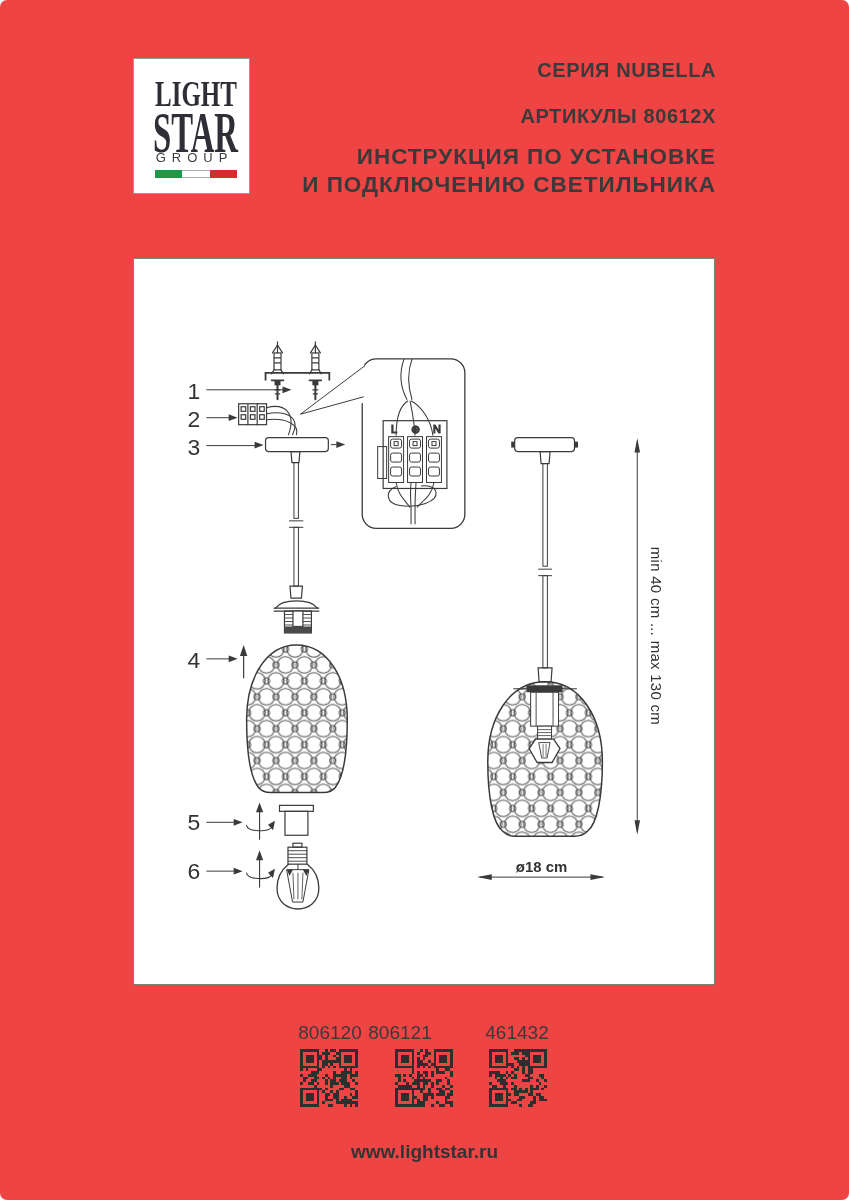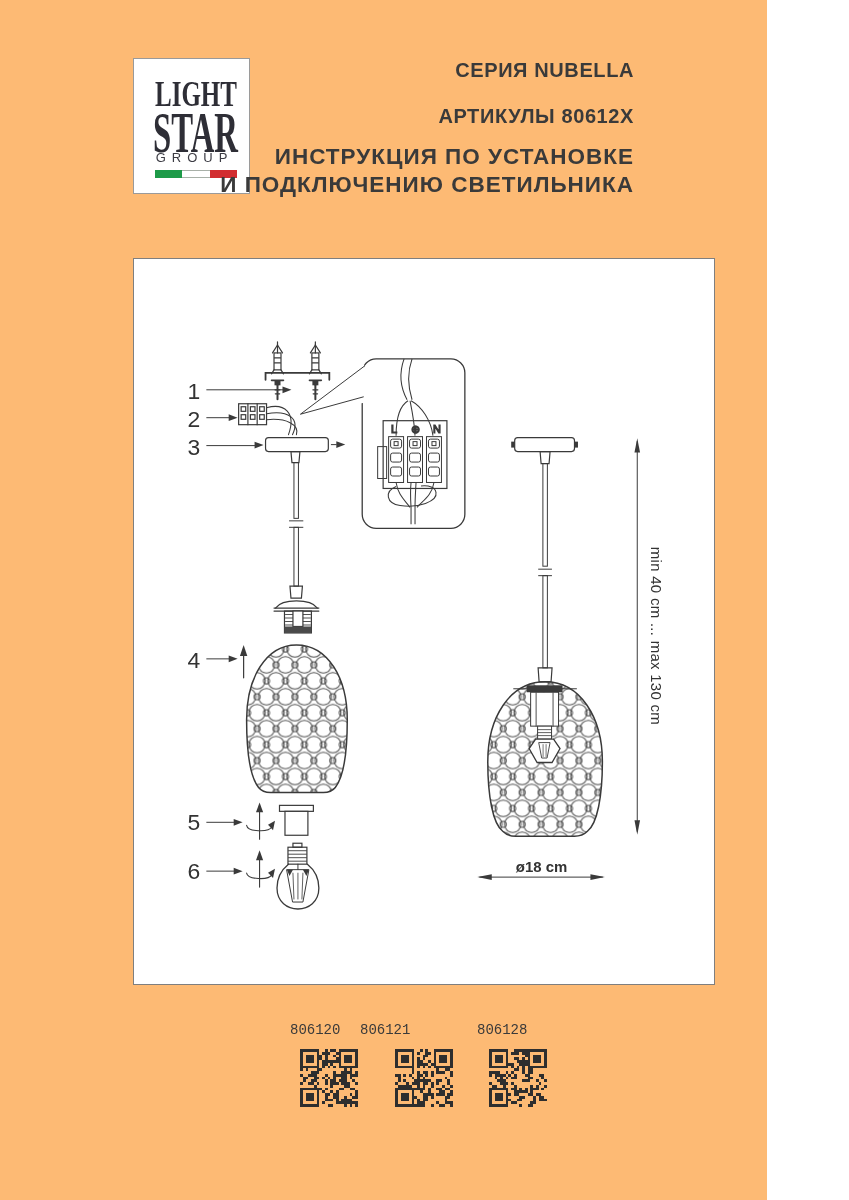--- a/index.html
+++ b/index.html
@@ -1,17 +1,17 @@
 <!DOCTYPE html>
 <html><head>
 <meta charset="utf-8">
 <style>
   html,body{margin:0;padding:0;background:#ffffff;}
-  .page{position:relative;width:767px;height:1200px;background:#fdba74;overflow:hidden;
-        font-family:"Liberation Sans",sans-serif;color:#3a3a3a;}
+  .page{position:relative;width:849px;height:1200px;background:#ef4444;overflow:hidden;
+        font-family:"Liberation Sans",sans-serif;color:#3a3a3a;border-radius:7px;}
   
   .logo-box{position:absolute;left:133px;top:58px;width:117px;height:136px;
             border:1px solid #9a9a9a;box-sizing:border-box;background:#fff;}
   .logo-box svg{display:block;}
   .logo-serif{font-family:"Liberation Serif",serif;font-weight:bold;fill:#2e2e36;}
   .logo-group{position:absolute;left:0;top:91px;width:100%;text-align:center;
               font-size:13px;letter-spacing:6px;text-indent:6px;color:#3c3c44;}
   .logo-flag{position:absolute;left:21px;top:111px;width:82px;height:8px;display:flex;}
   .logo-flag span{flex:1;height:100%;box-sizing:border-box;}
   .flag-g{background:#1d9a48;}
@@ -25,22 +25,22 @@
   
   .diagram-box{position:absolute;left:133px;top:258px;width:582px;height:727px;
                border:1px solid #7f7f7f;box-sizing:border-box;background:#fff;}
   svg.diagram{display:block;width:580px;height:725px;}
   svg text{font-family:"Liberation Sans",sans-serif;fill:#333;}
   .part-num{font-size:23px;}
   .dim-text{font-size:15px;letter-spacing:0.3px;}
   .dia-text{font-size:15px;font-weight:bold;}
   .lnn{font-size:11px;}
   
-  .qr-label{position:absolute;width:80px;
-            font-family:Liberation Mono, monospace;font-size:14px;color:#3a3a3a;}
+  .qr-label{position:absolute;width:80px;text-align:center;
+            font-family:Liberation Sans, sans-serif;font-size:19px;color:#3a3a3a;}
   .qr-svg{position:absolute;width:58px;height:58px;shape-rendering:crispEdges;}
   
   .footer{position:absolute;left:0;width:100%;top:1141px;text-align:center;
           font-weight:bold;font-size:19px;color:#333;}
 </style>
 </head>
 <body>
 
 <div class="page">
 
@@ -352,26 +352,27 @@
     <text class="part-num" x="193" y="831" text-anchor="middle">5</text>
     <text class="part-num" x="193" y="880" text-anchor="middle">6</text>
 
     <text class="dim-text" x="652" y="636" text-anchor="middle" transform="rotate(90 652 636)">min 40 cm ... max 130 cm</text>
     <text class="dia-text" x="542" y="873" text-anchor="middle">ø18 cm</text>
   </svg>
   </div>
 
   <div class="qr-label" style="left:290px;top:1022px">806120</div>
   <div class="qr-label" style="left:360px;top:1022px">806121</div>
-  <div class="qr-label" style="left:477px;top:1022px">806128</div>
+  <div class="qr-label" style="left:477px;top:1022px">461432</div>
 
   <svg class="qr-svg" style="left:300px;top:1049px" viewBox="0 0 21 21">
       <path d="M0 0h1v1h-1zM1 0h1v1h-1zM2 0h1v1h-1zM3 0h1v1h-1zM4 0h1v1h-1zM5 0h1v1h-1zM6 0h1v1h-1zM9 0h1v1h-1zM11 0h1v1h-1zM12 0h1v1h-1zM14 0h1v1h-1zM15 0h1v1h-1zM16 0h1v1h-1zM17 0h1v1h-1zM18 0h1v1h-1zM19 0h1v1h-1zM20 0h1v1h-1zM0 1h1v1h-1zM6 1h1v1h-1zM8 1h1v1h-1zM9 1h1v1h-1zM10 1h1v1h-1zM13 1h1v1h-1zM14 1h1v1h-1zM20 1h1v1h-1zM0 2h1v1h-1zM2 2h1v1h-1zM3 2h1v1h-1zM4 2h1v1h-1zM6 2h1v1h-1zM7 2h1v1h-1zM9 2h1v1h-1zM12 2h1v1h-1zM14 2h1v1h-1zM16 2h1v1h-1zM17 2h1v1h-1zM18 2h1v1h-1zM20 2h1v1h-1zM0 3h1v1h-1zM2 3h1v1h-1zM3 3h1v1h-1zM4 3h1v1h-1zM6 3h1v1h-1zM7 3h1v1h-1zM9 3h1v1h-1zM13 3h1v1h-1zM14 3h1v1h-1zM16 3h1v1h-1zM17 3h1v1h-1zM18 3h1v1h-1zM20 3h1v1h-1zM0 4h1v1h-1zM2 4h1v1h-1zM3 4h1v1h-1zM4 4h1v1h-1zM6 4h1v1h-1zM8 4h1v1h-1zM9 4h1v1h-1zM10 4h1v1h-1zM11 4h1v1h-1zM12 4h1v1h-1zM13 4h1v1h-1zM14 4h1v1h-1zM16 4h1v1h-1zM17 4h1v1h-1zM18 4h1v1h-1zM20 4h1v1h-1zM0 5h1v1h-1zM6 5h1v1h-1zM8 5h1v1h-1zM9 5h1v1h-1zM11 5h1v1h-1zM14 5h1v1h-1zM20 5h1v1h-1zM0 6h1v1h-1zM1 6h1v1h-1zM2 6h1v1h-1zM3 6h1v1h-1zM4 6h1v1h-1zM5 6h1v1h-1zM6 6h1v1h-1zM8 6h1v1h-1zM10 6h1v1h-1zM12 6h1v1h-1zM14 6h1v1h-1zM15 6h1v1h-1zM16 6h1v1h-1zM17 6h1v1h-1zM18 6h1v1h-1zM19 6h1v1h-1zM20 6h1v1h-1zM0 7h1v1h-1zM2 7h1v1h-1zM6 7h1v1h-1zM7 7h1v1h-1zM16 7h1v1h-1zM18 7h1v1h-1zM4 8h1v1h-1zM5 8h1v1h-1zM6 8h1v1h-1zM12 8h1v1h-1zM15 8h1v1h-1zM16 8h1v1h-1zM17 8h1v1h-1zM18 8h1v1h-1zM20 8h1v1h-1zM0 9h1v1h-1zM3 9h1v1h-1zM4 9h1v1h-1zM5 9h1v1h-1zM9 9h1v1h-1zM12 9h1v1h-1zM13 9h1v1h-1zM14 9h1v1h-1zM15 9h1v1h-1zM16 9h1v1h-1zM18 9h1v1h-1zM19 9h1v1h-1zM20 9h1v1h-1zM1 10h1v1h-1zM2 10h1v1h-1zM5 10h1v1h-1zM6 10h1v1h-1zM8 10h1v1h-1zM10 10h1v1h-1zM12 10h1v1h-1zM15 10h1v1h-1zM16 10h1v1h-1zM18 10h1v1h-1zM1 11h1v1h-1zM4 11h1v1h-1zM5 11h1v1h-1zM9 11h1v1h-1zM11 11h1v1h-1zM12 11h1v1h-1zM14 11h1v1h-1zM15 11h1v1h-1zM16 11h1v1h-1zM19 11h1v1h-1zM0 12h1v1h-1zM3 12h1v1h-1zM4 12h1v1h-1zM6 12h1v1h-1zM9 12h1v1h-1zM11 12h1v1h-1zM12 12h1v1h-1zM13 12h1v1h-1zM15 12h1v1h-1zM16 12h1v1h-1zM17 12h1v1h-1zM20 12h1v1h-1zM5 13h1v1h-1zM11 13h1v1h-1zM16 13h1v1h-1zM17 13h1v1h-1zM0 14h1v1h-1zM1 14h1v1h-1zM2 14h1v1h-1zM3 14h1v1h-1zM4 14h1v1h-1zM5 14h1v1h-1zM6 14h1v1h-1zM7 14h1v1h-1zM9 14h1v1h-1zM14 14h1v1h-1zM15 14h1v1h-1zM18 14h1v1h-1zM19 14h1v1h-1zM0 15h1v1h-1zM6 15h1v1h-1zM8 15h1v1h-1zM11 15h1v1h-1zM13 15h1v1h-1zM20 15h1v1h-1zM0 16h1v1h-1zM2 16h1v1h-1zM3 16h1v1h-1zM4 16h1v1h-1zM6 16h1v1h-1zM9 16h1v1h-1zM10 16h1v1h-1zM12 16h1v1h-1zM13 16h1v1h-1zM18 16h1v1h-1zM20 16h1v1h-1zM0 17h1v1h-1zM2 17h1v1h-1zM3 17h1v1h-1zM4 17h1v1h-1zM6 17h1v1h-1zM9 17h1v1h-1zM12 17h1v1h-1zM13 17h1v1h-1zM16 17h1v1h-1zM19 17h1v1h-1zM20 17h1v1h-1zM0 18h1v1h-1zM2 18h1v1h-1zM3 18h1v1h-1zM4 18h1v1h-1zM6 18h1v1h-1zM9 18h1v1h-1zM10 18h1v1h-1zM11 18h1v1h-1zM13 18h1v1h-1zM15 18h1v1h-1zM16 18h1v1h-1zM17 18h1v1h-1zM18 18h1v1h-1zM0 19h1v1h-1zM6 19h1v1h-1zM8 19h1v1h-1zM13 19h1v1h-1zM14 19h1v1h-1zM15 19h1v1h-1zM16 19h1v1h-1zM17 19h1v1h-1zM18 19h1v1h-1zM19 19h1v1h-1zM20 19h1v1h-1zM0 20h1v1h-1zM1 20h1v1h-1zM2 20h1v1h-1zM3 20h1v1h-1zM4 20h1v1h-1zM5 20h1v1h-1zM6 20h1v1h-1zM10 20h1v1h-1zM11 20h1v1h-1zM16 20h1v1h-1zM18 20h1v1h-1zM20 20h1v1h-1z" fill="#2e2e2e"></path>
     </svg>
   <svg class="qr-svg" style="left:395px;top:1049px" viewBox="0 0 21 21">
       <path d="M0 0h1v1h-1zM1 0h1v1h-1zM2 0h1v1h-1zM3 0h1v1h-1zM4 0h1v1h-1zM5 0h1v1h-1zM6 0h1v1h-1zM9 0h1v1h-1zM11 0h1v1h-1zM14 0h1v1h-1zM15 0h1v1h-1zM16 0h1v1h-1zM17 0h1v1h-1zM18 0h1v1h-1zM19 0h1v1h-1zM20 0h1v1h-1zM0 1h1v1h-1zM6 1h1v1h-1zM8 1h1v1h-1zM11 1h1v1h-1zM12 1h1v1h-1zM14 1h1v1h-1zM20 1h1v1h-1zM0 2h1v1h-1zM2 2h1v1h-1zM3 2h1v1h-1zM4 2h1v1h-1zM6 2h1v1h-1zM10 2h1v1h-1zM11 2h1v1h-1zM14 2h1v1h-1zM16 2h1v1h-1zM17 2h1v1h-1zM18 2h1v1h-1zM20 2h1v1h-1zM0 3h1v1h-1zM2 3h1v1h-1zM3 3h1v1h-1zM4 3h1v1h-1zM6 3h1v1h-1zM8 3h1v1h-1zM10 3h1v1h-1zM14 3h1v1h-1zM16 3h1v1h-1zM17 3h1v1h-1zM18 3h1v1h-1zM20 3h1v1h-1zM0 4h1v1h-1zM2 4h1v1h-1zM3 4h1v1h-1zM4 4h1v1h-1zM6 4h1v1h-1zM8 4h1v1h-1zM9 4h1v1h-1zM12 4h1v1h-1zM14 4h1v1h-1zM16 4h1v1h-1zM17 4h1v1h-1zM18 4h1v1h-1zM20 4h1v1h-1zM0 5h1v1h-1zM6 5h1v1h-1zM8 5h1v1h-1zM9 5h1v1h-1zM10 5h1v1h-1zM11 5h1v1h-1zM13 5h1v1h-1zM14 5h1v1h-1zM20 5h1v1h-1zM0 6h1v1h-1zM1 6h1v1h-1zM2 6h1v1h-1zM3 6h1v1h-1zM4 6h1v1h-1zM5 6h1v1h-1zM6 6h1v1h-1zM8 6h1v1h-1zM10 6h1v1h-1zM12 6h1v1h-1zM14 6h1v1h-1zM15 6h1v1h-1zM16 6h1v1h-1zM17 6h1v1h-1zM18 6h1v1h-1zM19 6h1v1h-1zM20 6h1v1h-1zM6 7h1v1h-1zM15 7h1v1h-1zM18 7h1v1h-1zM19 7h1v1h-1zM6 8h1v1h-1zM8 8h1v1h-1zM10 8h1v1h-1zM11 8h1v1h-1zM13 8h1v1h-1zM15 8h1v1h-1zM16 8h1v1h-1zM17 8h1v1h-1zM20 8h1v1h-1zM0 9h1v1h-1zM1 9h1v1h-1zM3 9h1v1h-1zM5 9h1v1h-1zM8 9h1v1h-1zM9 9h1v1h-1zM11 9h1v1h-1zM13 9h1v1h-1zM20 9h1v1h-1zM1 10h1v1h-1zM6 10h1v1h-1zM8 10h1v1h-1zM10 10h1v1h-1zM18 10h1v1h-1zM1 11h1v1h-1zM3 11h1v1h-1zM7 11h1v1h-1zM8 11h1v1h-1zM9 11h1v1h-1zM10 11h1v1h-1zM11 11h1v1h-1zM12 11h1v1h-1zM15 11h1v1h-1zM16 11h1v1h-1zM19 11h1v1h-1zM0 12h1v1h-1zM4 12h1v1h-1zM6 12h1v1h-1zM7 12h1v1h-1zM8 12h1v1h-1zM10 12h1v1h-1zM11 12h1v1h-1zM13 12h1v1h-1zM15 12h1v1h-1zM19 12h1v1h-1zM1 13h1v1h-1zM2 13h1v1h-1zM3 13h1v1h-1zM4 13h1v1h-1zM5 13h1v1h-1zM8 13h1v1h-1zM10 13h1v1h-1zM13 13h1v1h-1zM17 13h1v1h-1zM20 13h1v1h-1zM0 14h1v1h-1zM1 14h1v1h-1zM2 14h1v1h-1zM3 14h1v1h-1zM4 14h1v1h-1zM5 14h1v1h-1zM6 14h1v1h-1zM7 14h1v1h-1zM8 14h1v1h-1zM9 14h1v1h-1zM10 14h1v1h-1zM12 14h1v1h-1zM15 14h1v1h-1zM16 14h1v1h-1zM18 14h1v1h-1zM19 14h1v1h-1zM0 15h1v1h-1zM6 15h1v1h-1zM9 15h1v1h-1zM12 15h1v1h-1zM16 15h1v1h-1zM17 15h1v1h-1zM20 15h1v1h-1zM0 16h1v1h-1zM2 16h1v1h-1zM3 16h1v1h-1zM4 16h1v1h-1zM6 16h1v1h-1zM10 16h1v1h-1zM11 16h1v1h-1zM12 16h1v1h-1zM13 16h1v1h-1zM15 16h1v1h-1zM16 16h1v1h-1zM17 16h1v1h-1zM19 16h1v1h-1zM20 16h1v1h-1zM0 17h1v1h-1zM2 17h1v1h-1zM3 17h1v1h-1zM4 17h1v1h-1zM6 17h1v1h-1zM7 17h1v1h-1zM10 17h1v1h-1zM11 17h1v1h-1zM13 17h1v1h-1zM18 17h1v1h-1zM19 17h1v1h-1zM0 18h1v1h-1zM2 18h1v1h-1zM3 18h1v1h-1zM4 18h1v1h-1zM6 18h1v1h-1zM8 18h1v1h-1zM10 18h1v1h-1zM11 18h1v1h-1zM18 18h1v1h-1zM0 19h1v1h-1zM6 19h1v1h-1zM8 19h1v1h-1zM9 19h1v1h-1zM10 19h1v1h-1zM15 19h1v1h-1zM18 19h1v1h-1zM19 19h1v1h-1zM20 19h1v1h-1zM0 20h1v1h-1zM1 20h1v1h-1zM2 20h1v1h-1zM3 20h1v1h-1zM4 20h1v1h-1zM5 20h1v1h-1zM6 20h1v1h-1zM7 20h1v1h-1zM8 20h1v1h-1zM9 20h1v1h-1zM10 20h1v1h-1zM13 20h1v1h-1zM16 20h1v1h-1zM17 20h1v1h-1zM20 20h1v1h-1z" fill="#2e2e2e"></path>
     </svg>
   <svg class="qr-svg" style="left:489px;top:1049px" viewBox="0 0 21 21">
       <path d="M0 0h1v1h-1zM1 0h1v1h-1zM2 0h1v1h-1zM3 0h1v1h-1zM4 0h1v1h-1zM5 0h1v1h-1zM6 0h1v1h-1zM9 0h1v1h-1zM10 0h1v1h-1zM11 0h1v1h-1zM12 0h1v1h-1zM13 0h1v1h-1zM14 0h1v1h-1zM15 0h1v1h-1zM16 0h1v1h-1zM17 0h1v1h-1zM18 0h1v1h-1zM19 0h1v1h-1zM20 0h1v1h-1zM0 1h1v1h-1zM6 1h1v1h-1zM8 1h1v1h-1zM9 1h1v1h-1zM10 1h1v1h-1zM12 1h1v1h-1zM13 1h1v1h-1zM14 1h1v1h-1zM20 1h1v1h-1zM0 2h1v1h-1zM2 2h1v1h-1zM3 2h1v1h-1zM4 2h1v1h-1zM6 2h1v1h-1zM13 2h1v1h-1zM14 2h1v1h-1zM16 2h1v1h-1zM17 2h1v1h-1zM18 2h1v1h-1zM20 2h1v1h-1zM0 3h1v1h-1zM2 3h1v1h-1zM3 3h1v1h-1zM4 3h1v1h-1zM6 3h1v1h-1zM9 3h1v1h-1zM10 3h1v1h-1zM12 3h1v1h-1zM14 3h1v1h-1zM16 3h1v1h-1zM17 3h1v1h-1zM18 3h1v1h-1zM20 3h1v1h-1zM0 4h1v1h-1zM2 4h1v1h-1zM3 4h1v1h-1zM4 4h1v1h-1zM6 4h1v1h-1zM10 4h1v1h-1zM11 4h1v1h-1zM12 4h1v1h-1zM13 4h1v1h-1zM14 4h1v1h-1zM16 4h1v1h-1zM17 4h1v1h-1zM18 4h1v1h-1zM20 4h1v1h-1zM0 5h1v1h-1zM6 5h1v1h-1zM7 5h1v1h-1zM8 5h1v1h-1zM11 5h1v1h-1zM12 5h1v1h-1zM13 5h1v1h-1zM14 5h1v1h-1zM20 5h1v1h-1zM0 6h1v1h-1zM1 6h1v1h-1zM2 6h1v1h-1zM3 6h1v1h-1zM4 6h1v1h-1zM5 6h1v1h-1zM6 6h1v1h-1zM8 6h1v1h-1zM10 6h1v1h-1zM12 6h1v1h-1zM14 6h1v1h-1zM15 6h1v1h-1zM16 6h1v1h-1zM17 6h1v1h-1zM18 6h1v1h-1zM19 6h1v1h-1zM20 6h1v1h-1zM9 7h1v1h-1zM10 7h1v1h-1zM12 7h1v1h-1zM14 7h1v1h-1zM15 7h1v1h-1zM0 8h1v1h-1zM1 8h1v1h-1zM2 8h1v1h-1zM3 8h1v1h-1zM6 8h1v1h-1zM8 8h1v1h-1zM12 8h1v1h-1zM14 8h1v1h-1zM15 8h1v1h-1zM0 9h1v1h-1zM2 9h1v1h-1zM3 9h1v1h-1zM4 9h1v1h-1zM5 9h1v1h-1zM7 9h1v1h-1zM9 9h1v1h-1zM13 9h1v1h-1zM14 9h1v1h-1zM18 9h1v1h-1zM19 9h1v1h-1zM2 10h1v1h-1zM4 10h1v1h-1zM6 10h1v1h-1zM8 10h1v1h-1zM9 10h1v1h-1zM14 10h1v1h-1zM15 10h1v1h-1zM19 10h1v1h-1zM3 11h1v1h-1zM4 11h1v1h-1zM5 11h1v1h-1zM12 11h1v1h-1zM13 11h1v1h-1zM14 11h1v1h-1zM17 11h1v1h-1zM20 11h1v1h-1zM0 12h1v1h-1zM4 12h1v1h-1zM5 12h1v1h-1zM6 12h1v1h-1zM8 12h1v1h-1zM18 12h1v1h-1zM1 13h1v1h-1zM2 13h1v1h-1zM5 13h1v1h-1zM9 13h1v1h-1zM15 13h1v1h-1zM17 13h1v1h-1zM20 13h1v1h-1zM0 14h1v1h-1zM1 14h1v1h-1zM2 14h1v1h-1zM3 14h1v1h-1zM4 14h1v1h-1zM5 14h1v1h-1zM6 14h1v1h-1zM8 14h1v1h-1zM9 14h1v1h-1zM11 14h1v1h-1zM13 14h1v1h-1zM15 14h1v1h-1zM16 14h1v1h-1zM17 14h1v1h-1zM19 14h1v1h-1zM0 15h1v1h-1zM6 15h1v1h-1zM9 15h1v1h-1zM10 15h1v1h-1zM11 15h1v1h-1zM12 15h1v1h-1zM13 15h1v1h-1zM15 15h1v1h-1zM0 16h1v1h-1zM2 16h1v1h-1zM3 16h1v1h-1zM4 16h1v1h-1zM6 16h1v1h-1zM7 16h1v1h-1zM9 16h1v1h-1zM10 16h1v1h-1zM14 16h1v1h-1zM15 16h1v1h-1zM17 16h1v1h-1zM18 16h1v1h-1zM0 17h1v1h-1zM2 17h1v1h-1zM3 17h1v1h-1zM4 17h1v1h-1zM6 17h1v1h-1zM11 17h1v1h-1zM12 17h1v1h-1zM16 17h1v1h-1zM18 17h1v1h-1zM19 17h1v1h-1zM0 18h1v1h-1zM2 18h1v1h-1zM3 18h1v1h-1zM4 18h1v1h-1zM6 18h1v1h-1zM7 18h1v1h-1zM10 18h1v1h-1zM11 18h1v1h-1zM16 18h1v1h-1zM18 18h1v1h-1zM19 18h1v1h-1zM20 18h1v1h-1zM0 19h1v1h-1zM6 19h1v1h-1zM8 19h1v1h-1zM9 19h1v1h-1zM15 19h1v1h-1zM16 19h1v1h-1zM0 20h1v1h-1zM1 20h1v1h-1zM2 20h1v1h-1zM3 20h1v1h-1zM4 20h1v1h-1zM5 20h1v1h-1zM6 20h1v1h-1zM11 20h1v1h-1zM14 20h1v1h-1zM15 20h1v1h-1z" fill="#2e2e2e"></path>
     </svg>
 
+  <div class="footer">www.lightstar.ru</div>
 
 </div>
 
 </body></html>

